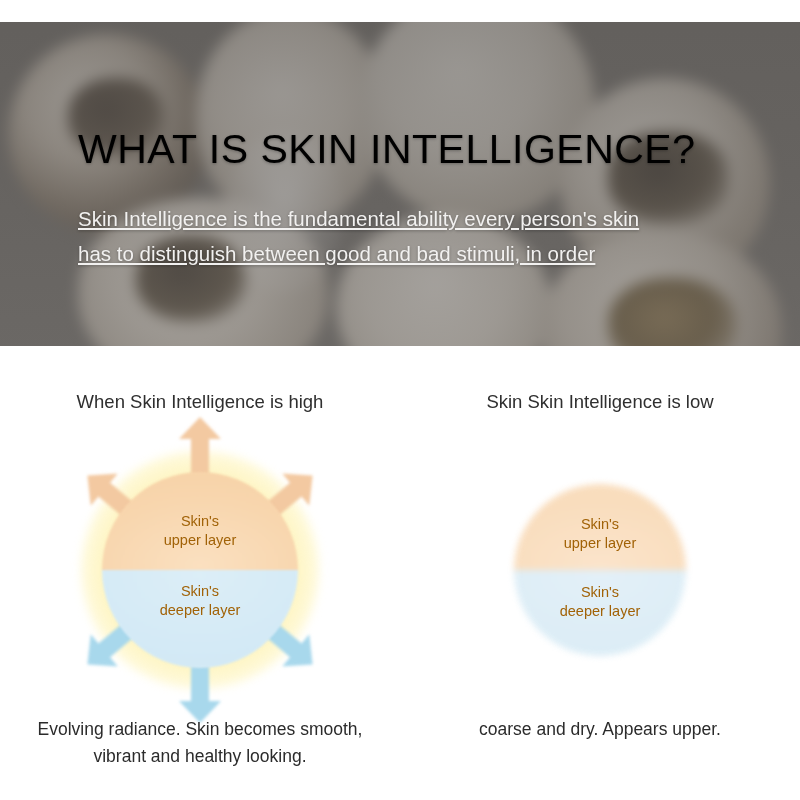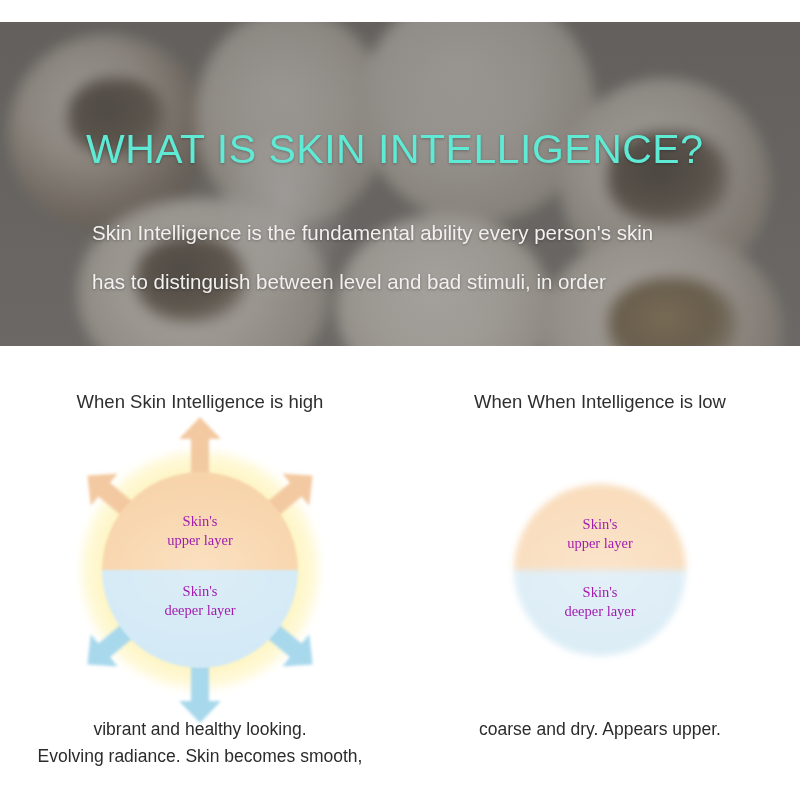--- a/index.html
+++ b/index.html
@@ -46,40 +46,40 @@
   .hero-inner {
     position: absolute;
     left: 74px;
     top: 0;
     width: 660px;
     height: 100%;
   }
   .hero-title {
     position: absolute;
     top: 104px;
-    left: 12px;
+    left: 4px;
     font-size: 41px;
     font-weight: 300;
     letter-spacing: 0.5px;
-    color: #5eead4;
+    color: #000000;
     white-space: nowrap;
     text-shadow: 0 1px 3px rgba(0,0,0,0.28);
   }
   .hero-body {
     position: absolute;
     top: 178px;
     left: 2px;
     width: 630px;
     font-size: 20.5px;
     font-weight: 300;
     line-height: 33px;
     color: #f2f1f0;
     text-shadow: 0 1px 3px rgba(0,0,0,0.3);
   }
-  .hero-body p { margin: 16px; }
+  .hero-body p { margin: 2px; text-decoration: underline; }
 
   
   .panels {
     position: absolute;
     left: 0;
     top: 346px;
     width: 800px;
     height: 454px;
     background: #ffffff;
     border-radius: 13px;
@@ -208,23 +208,22 @@
     height: 200px;
     pointer-events: none;
   }
   .label {
     position: absolute;
     left: 0;
     width: 100%;
     text-align: center;
     font-size: 14.5px;
     line-height: 19px;
-    color: #a21caf;
+    color: #a16207;
     font-weight: 400;
-    font-family: Liberation Serif, serif;
   }
   .diagram.high .label.upper  { top: 42px; }
   .diagram.high .label.deeper { top: 112px; }
   .diagram.low  .label.upper  { top: 45px; }
   .diagram.low  .label.deeper { top: 113px; }
 
   .caption {
     position: absolute;
     top: 370px;
     left: 0;
@@ -268,21 +267,21 @@
     <div class="blob" style="left:264px; top:150px; width:120px; height:160px; border-radius:50%;
                 background:radial-gradient(ellipse at 50% 40%, rgba(255,255,255,0.75) 0%, rgba(255,255,255,0.22) 55%, rgba(255,255,255,0) 100%);"></div>
   </div>
 
   <div class="hero-scrim"></div>
 
   <div class="hero-inner">
     <div class="hero-title">WHAT IS SKIN INTELLIGENCE?</div>
     <div class="hero-body">
       <p>Skin Intelligence is the fundamental ability every person's skin</p>
-      <p>has to distinguish between level and bad stimuli, in order</p>
+      <p>has to distinguish between good and bad stimuli, in order</p>
     </div>
   </div>
 </div>
 
 <div class="panels">
 
   <div class="panel left">
     <div class="panel-header">When Skin Intelligence is high</div>
 
     <div class="stage">
@@ -334,27 +333,27 @@
           <div class="label deeper">
             <span>Skin's</span><br>
             <span>deeper layer</span>
           </div>
         </div>
 
       </div>
     </div>
 
     <div class="caption">
+      <span class="cline">Evolving radiance. Skin becomes smooth,</span>
       <span class="cline">vibrant and healthy looking.</span>
-      <span class="cline">Evolving radiance. Skin becomes smooth,</span>
     </div>
   </div>
 
   <div class="panel right">
-    <div class="panel-header">When When Intelligence is low</div>
+    <div class="panel-header">Skin Skin Intelligence is low</div>
 
     <div class="stage">
       <div class="diagram low">
 
         <div class="circle">
           <div class="half top"></div>
           <div class="half bottom"></div>
         </div>
 
         <div class="labels">

